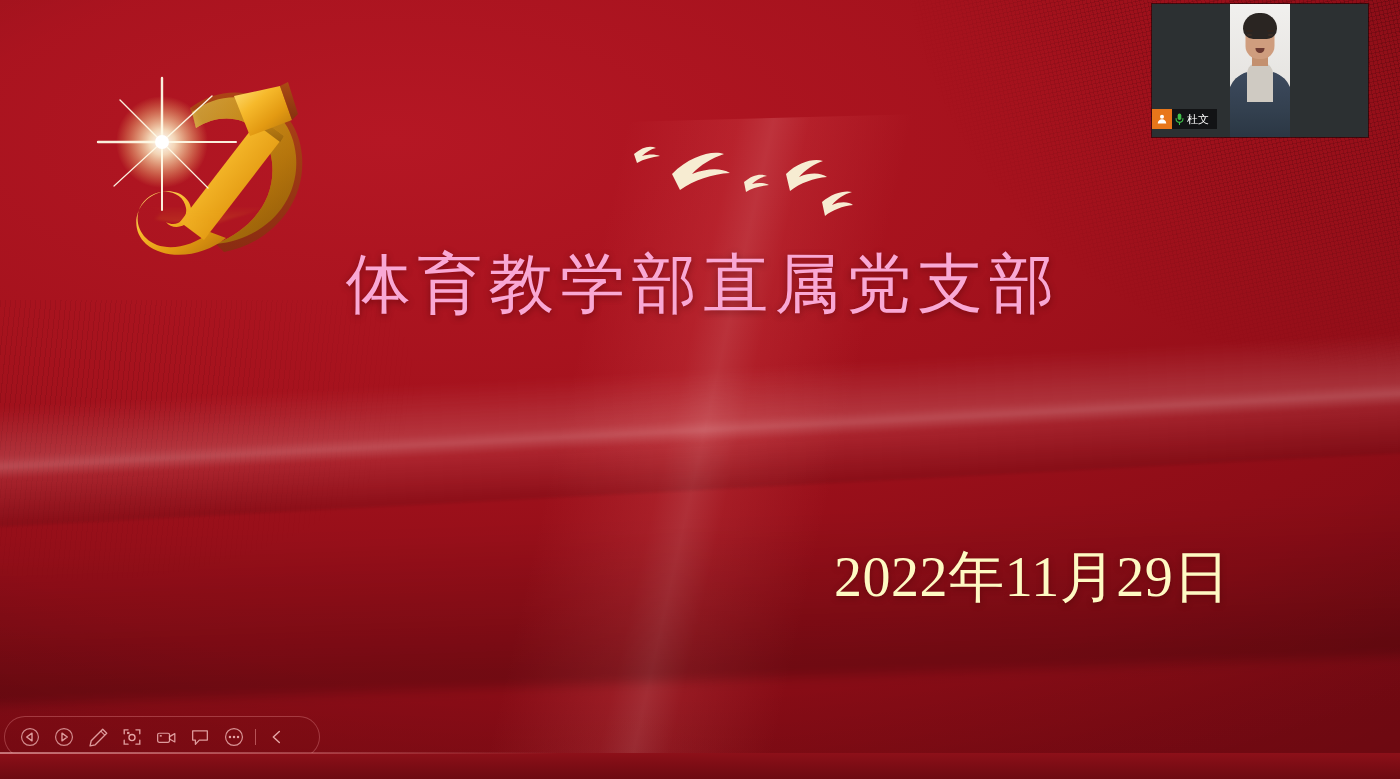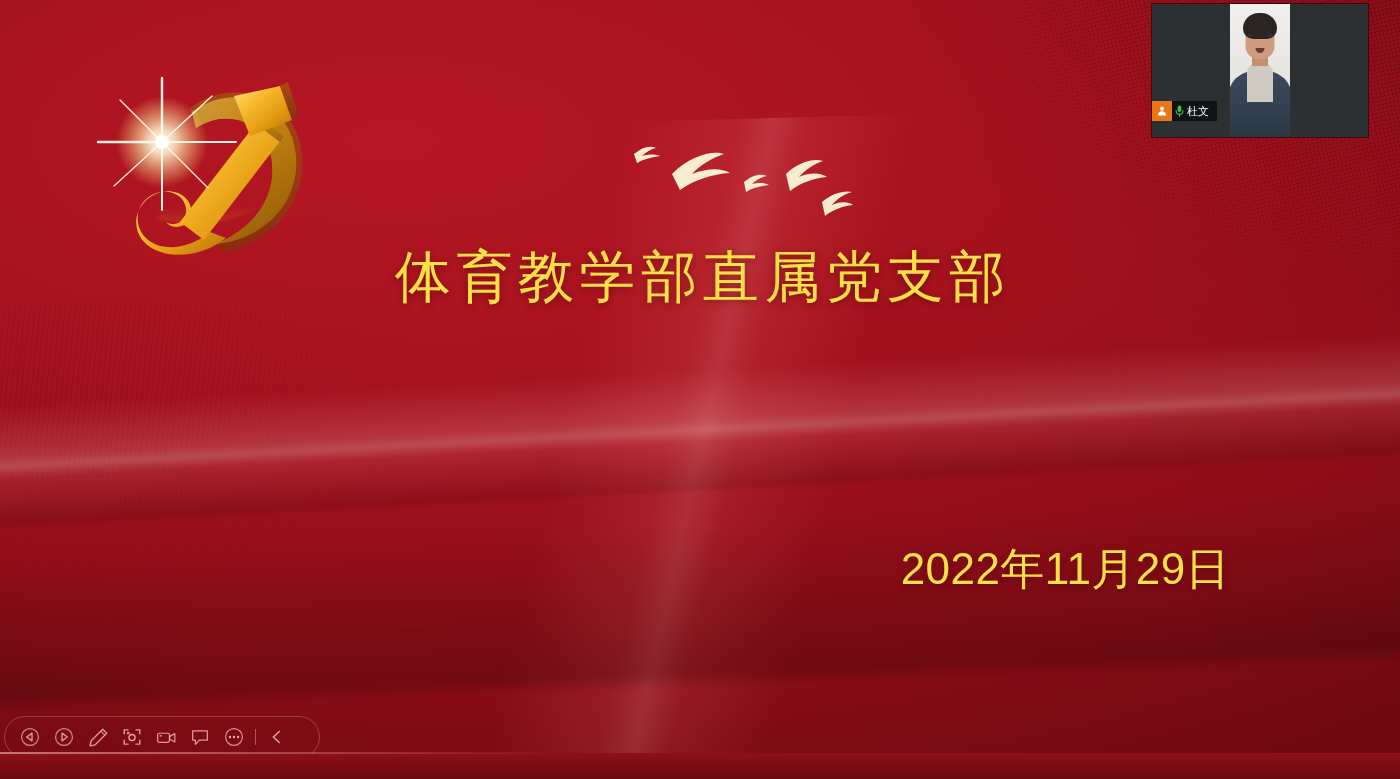--- a/index.html
+++ b/index.html
@@ -98,33 +98,33 @@
   #birds svg{ width:100%; height:100%; display:block; }
 
   
   #title-block{
     position:absolute; left:0; right:0; top:238px;
     text-align:center;
     pointer-events:none;
   }
   .title-line{
     font-family:"Liberation Serif", "DejaVu Serif", serif;
-    color:#fde047;
-    font-size:56px;
+    color:#f9a8d4;
+    font-size:65px;
     line-height:1.42;
     letter-spacing:.10em;
     text-indent:.10em;
     font-weight:400;
     text-shadow:0 2px 7px rgba(60,0,0,.45);
   }
   #slide-date{
     position:absolute; right:170px; top:540px;
-    font-family:Liberation Sans, sans-serif;
-    color:#fde047;
-    font-size:44px;
+    font-family:Liberation Serif, serif;
+    color:#fef9c3;
+    font-size:56px;
     letter-spacing:.01em;
     text-shadow:0 2px 6px rgba(60,0,0,.40);
   }
 
   
   #webcam{
     position:absolute; left:1152px; top:4px; width:216px; height:133px;
     background:#2c3032;
     overflow:hidden;
     box-shadow:0 0 0 1px rgba(0,0,0,.55);
@@ -173,21 +173,21 @@
     width:64px; height:66px; border-radius:26px 26px 0 0;
     background:linear-gradient(180deg,#3d4a5e 0%, #33404f 60%, #2b3744 100%);
     clip-path:polygon(0 18%, 28% 0, 38% 12%, 50% 22%, 62% 12%, 72% 0, 100% 18%, 100% 100%, 0 100%);
   }
   .cam-side{
     position:absolute; top:0; bottom:0; width:78px; background:#2c3032;
   }
   .cam-side.l{ left:0; } .cam-side.r{ right:0; }
 
   .cam-label{
-    position:absolute; left:0; bottom:16px; height:20px;
+    position:absolute; left:0; bottom:8px; height:20px;
     display:flex; align-items:center; gap:2px;
     padding-right:8px;
     background:rgba(12,14,15,.82);
     z-index:4;
   }
   .cam-host-badge{
     width:20px; height:20px; background:#e8761a;
     display:flex; align-items:center; justify-content:center;
   }
   .cam-host-badge svg{ width:12px; height:12px; display:block; }

